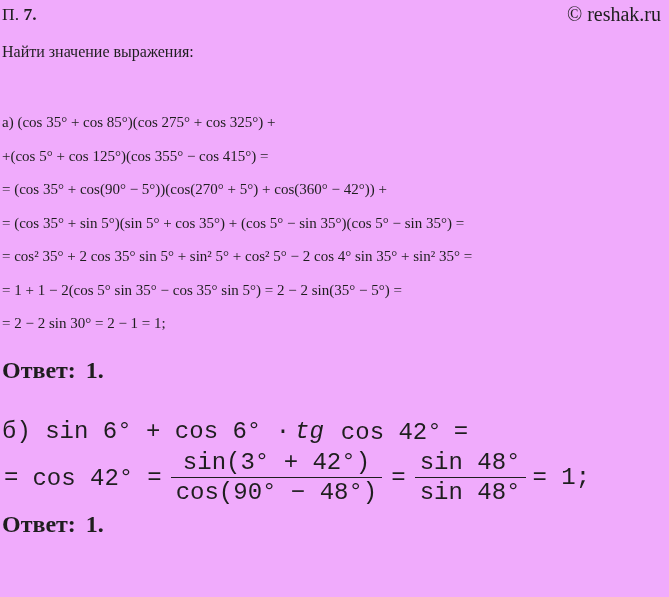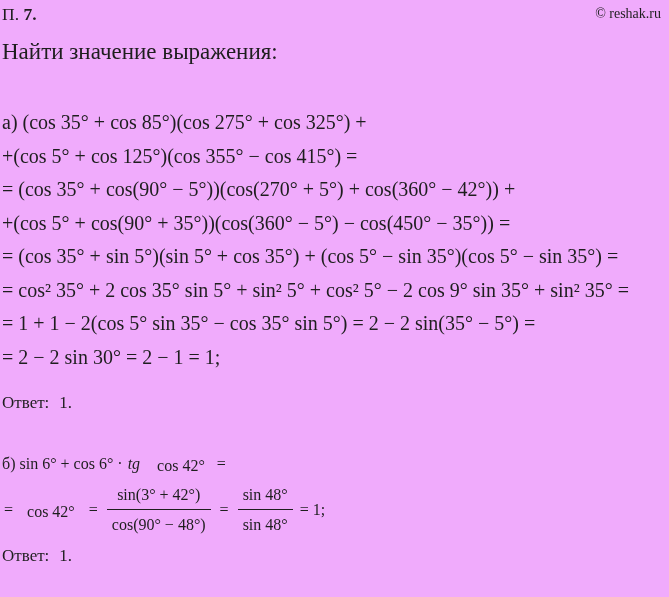--- a/index.html
+++ b/index.html
@@ -20,44 +20,46 @@
   }
   .header-row {
     display: flex;
     justify-content: space-between;
     align-items: flex-start;
     font-size: 17.5px;
     line-height: 22px;
   }
   .section-heading { letter-spacing: 0.2px; }
   .section-number { font-weight: bold; margin-left: 4px; }
-  .watermark { font-size: 14px; }
+  .watermark { font-size: 20px; }
   .prompt {
     margin-top: 14px;
-    font-size: 23px;
+    font-size: 16px;
     line-height: 26px;
   }
-  .math { font-size: 20px; white-space: nowrap; }
+  .math { font-size: 15px; white-space: nowrap; }
   .part-a { margin-top: 41px; }
   .part-a .math-line {
     height: 33.5px;
     line-height: 33.5px;
   }
   .answer-row {
-    font-size: 17px;
+    font-size: 24px;
     line-height: 26px;
+    font-weight: bold;
   }
   .answer-a { margin-top: 16px; }
   .answer-value { margin-left: 10px; }
   .part-b { margin-top: 35px; }
   .eq-row {
     display: flex;
     align-items: center;
-    font-size: 16px;
+    font-size: 24px;
     white-space: nowrap;
+    font-family: Liberation Mono, monospace;
   }
   .eq-row + .eq-row { margin-top: 6px; }
   .frac {
     display: inline-block;
     text-align: center;
     vertical-align: middle;
     margin: 0 7px;
   }
   .frac .num {
     padding: 0 5px 3px 5px;
@@ -84,23 +86,22 @@
     </div>
     <div class="watermark">© reshak.ru</div>
   </div>
 
   <div class="prompt">Найти значение выражения:</div>
 
   <div class="part-a">
     <div class="math math-line">а) (cos 35° + cos 85°)(cos 275° + cos 325°) +</div>
     <div class="math math-line">+(cos 5° + cos 125°)(cos 355° − cos 415°) =</div>
     <div class="math math-line">= (cos 35° + cos(90° − 5°))(cos(270° + 5°) + cos(360° − 42°)) +</div>
-    <div class="math math-line">+(cos 5° + cos(90° + 35°))(cos(360° − 5°) − cos(450° − 35°)) =</div>
     <div class="math math-line">= (cos 35° + sin 5°)(sin 5° + cos 35°) + (cos 5° − sin 35°)(cos 5° − sin 35°) =</div>
-    <div class="math math-line">= cos² 35° + 2 cos 35° sin 5° + sin² 5° + cos² 5° − 2 cos 9° sin 35° + sin² 35° =</div>
+    <div class="math math-line">= cos² 35° + 2 cos 35° sin 5° + sin² 5° + cos² 5° − 2 cos 4° sin 35° + sin² 35° =</div>
     <div class="math math-line">= 1 + 1 − 2(cos 5° sin 35° − cos 35° sin 5°) = 2 − 2 sin(35° − 5°) =</div>
     <div class="math math-line">= 2 − 2 sin 30° = 2 − 1 = 1;</div>
   </div>
 
   <div class="answer-row answer-a">
     <span>Ответ:</span><span class="answer-value">1.</span>
   </div>
 
   <div class="part-b">
 

